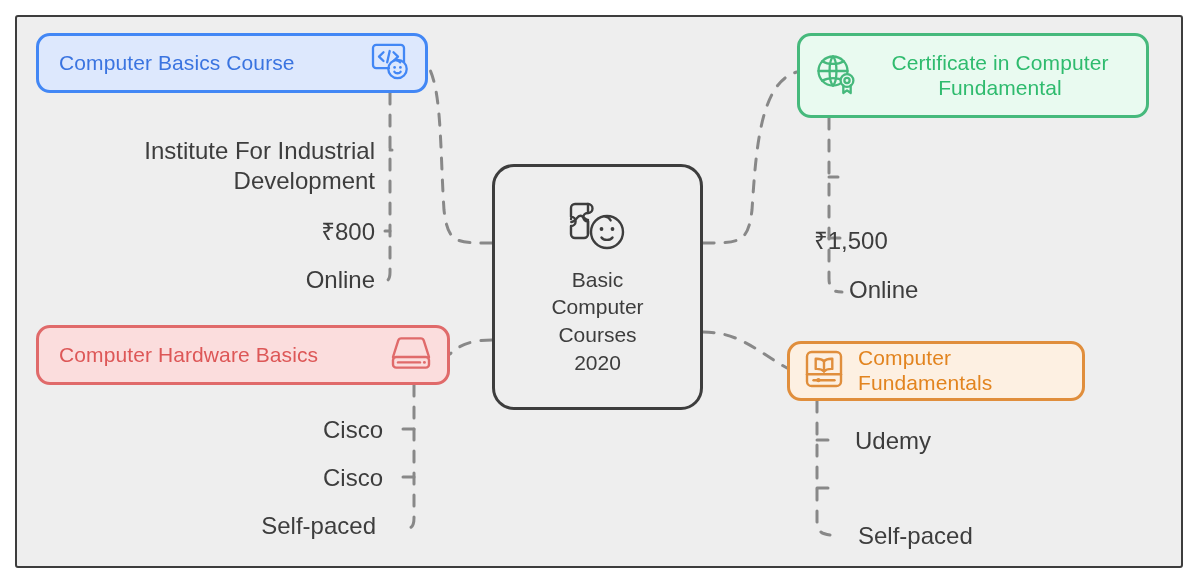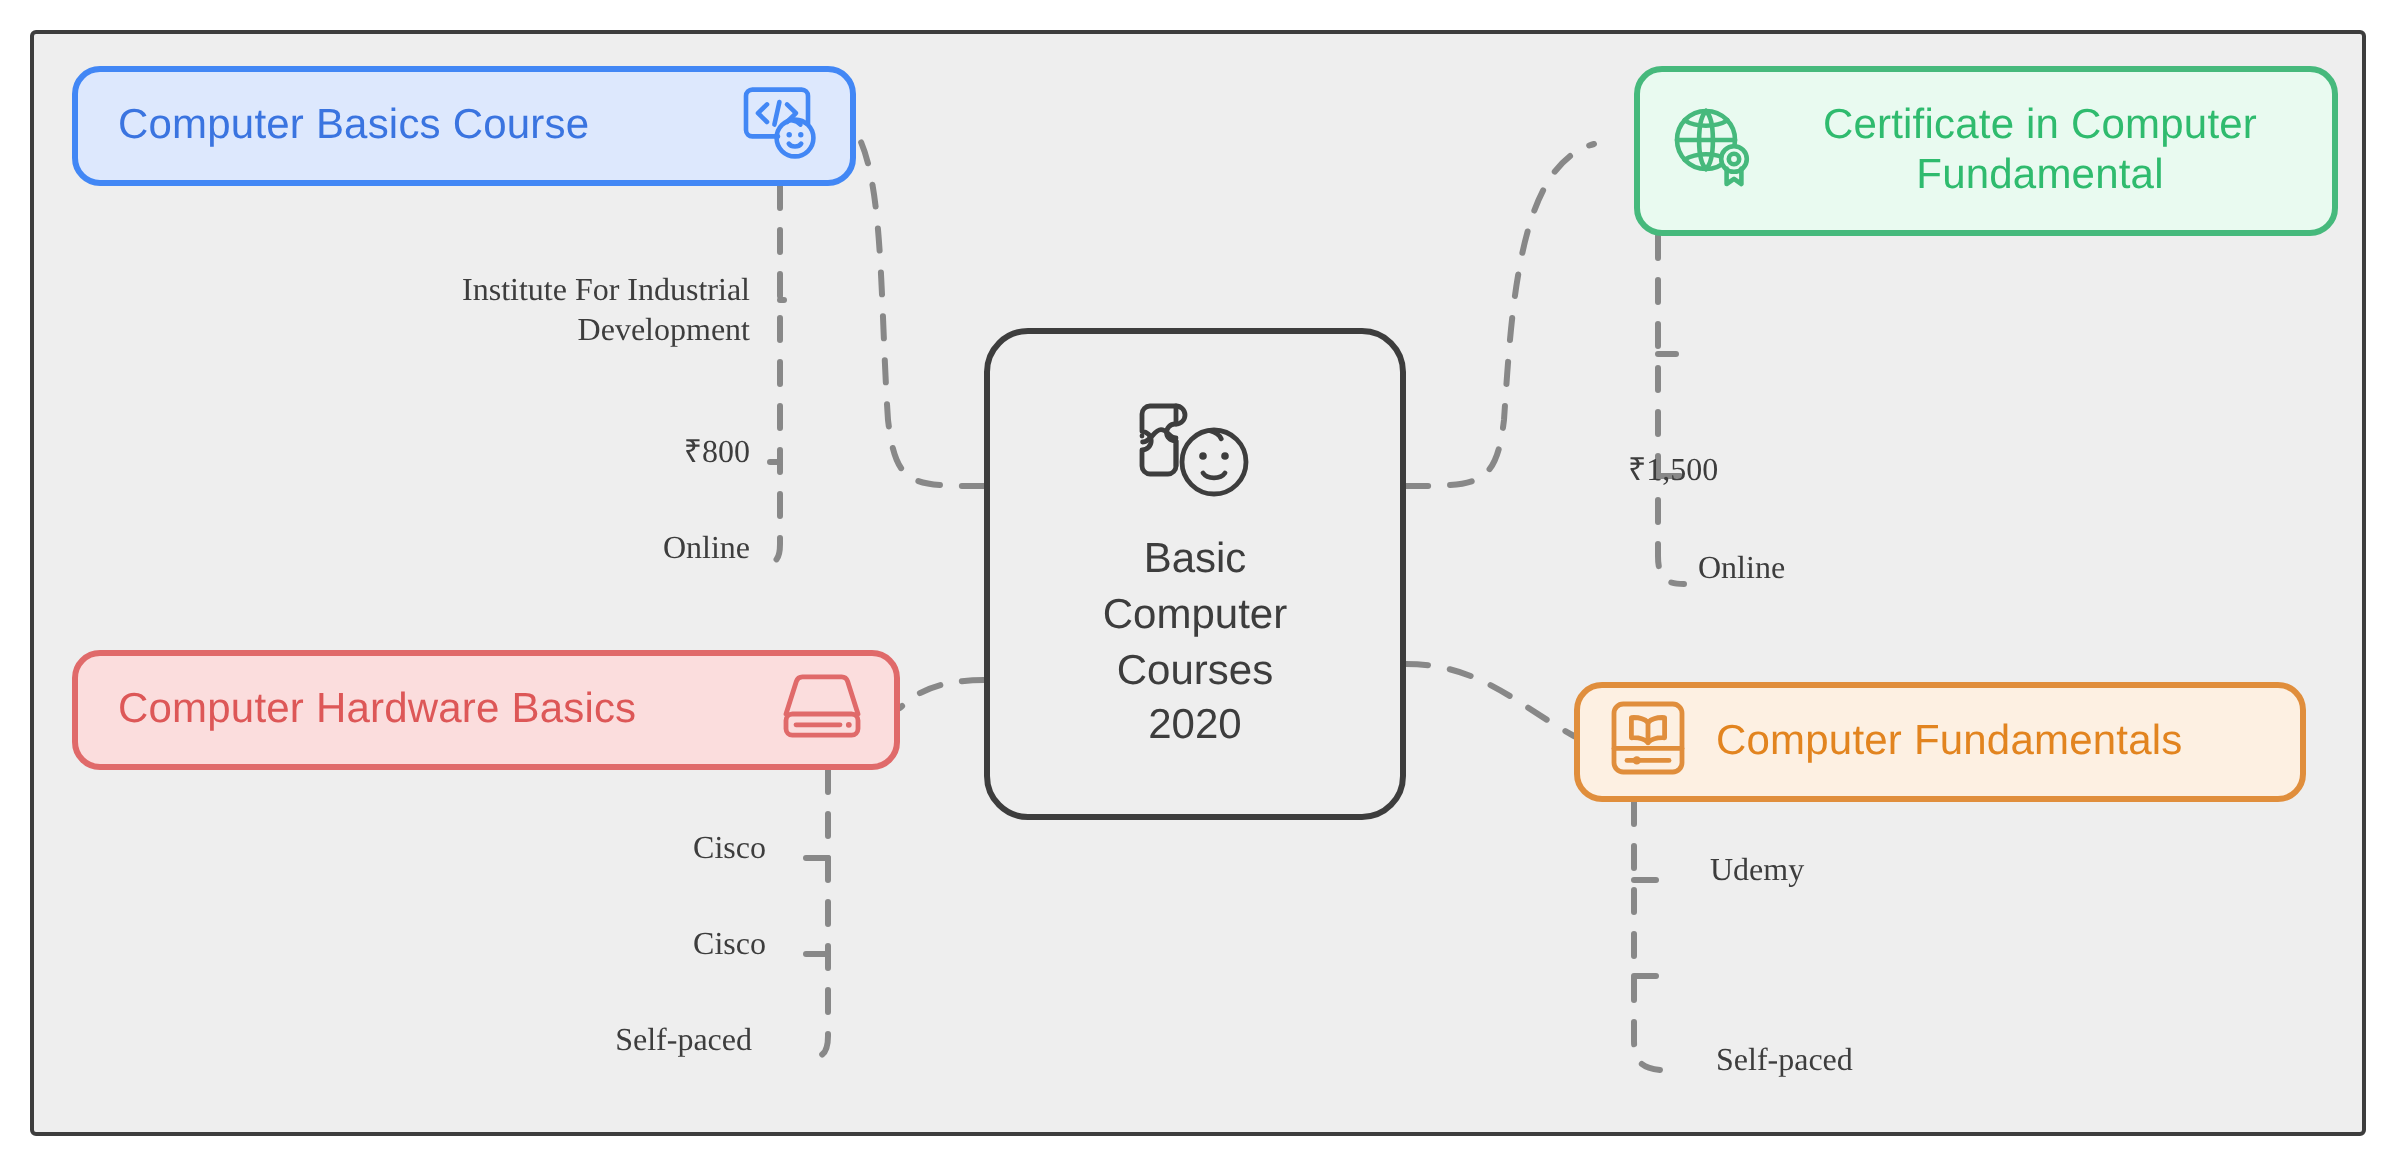--- a/index.html
+++ b/index.html
@@ -71,39 +71,38 @@
   #node-basics .node-label { color: #3a74e0; }
 
   
   #node-certificate {
     left: 797px; top: 33px;
     width: 352px; height: 85px;
     background: #e9faf0;
     border-color: #46b97c;
     padding: 0 16px 0 14px;
     gap: 12px;
-    margin-left: 20px;
   }
   #node-certificate .node-label { color: #2fbb6e; text-align: center; flex: 1; }
 
   
   #node-hardware {
     left: 36px; top: 325px;
     width: 414px; height: 60px;
     background: #fbdddd;
     border-color: #e06a6a;
     padding: 0 14px 0 20px;
     justify-content: space-between;
   }
   #node-hardware .node-label { color: #dd5757; }
 
   
   #node-fundamentals {
     left: 787px; top: 341px;
-    width: 366px; height: 60px;
+    width: 298px; height: 60px;
     background: #fdf0e2;
     border-color: #e08e3c;
     padding: 0 16px 0 14px;
     gap: 14px;
   }
   #node-fundamentals .node-label { color: #e2841f; }
 
   
   #node-center {
     left: 492px; top: 164px;
@@ -122,24 +121,23 @@
     line-height: 1.32;
     text-align: center;
     white-space: pre-line;
     margin-top: 6px;
   }
 
   
   .sub-label {
     position: absolute;
     color: #3d3d3d;
-    font-size: 16px;
+    font-size: 24px;
     line-height: 1.25;
     white-space: pre-line;
-    font-family: Liberation Serif, serif;
   }
   .sub-right { text-align: right; }
   .sub-left  { text-align: left; }
 </style>
 </head>
 <body>
 
 <div id="mindmap-root">
 
   <div class="frame"></div>

